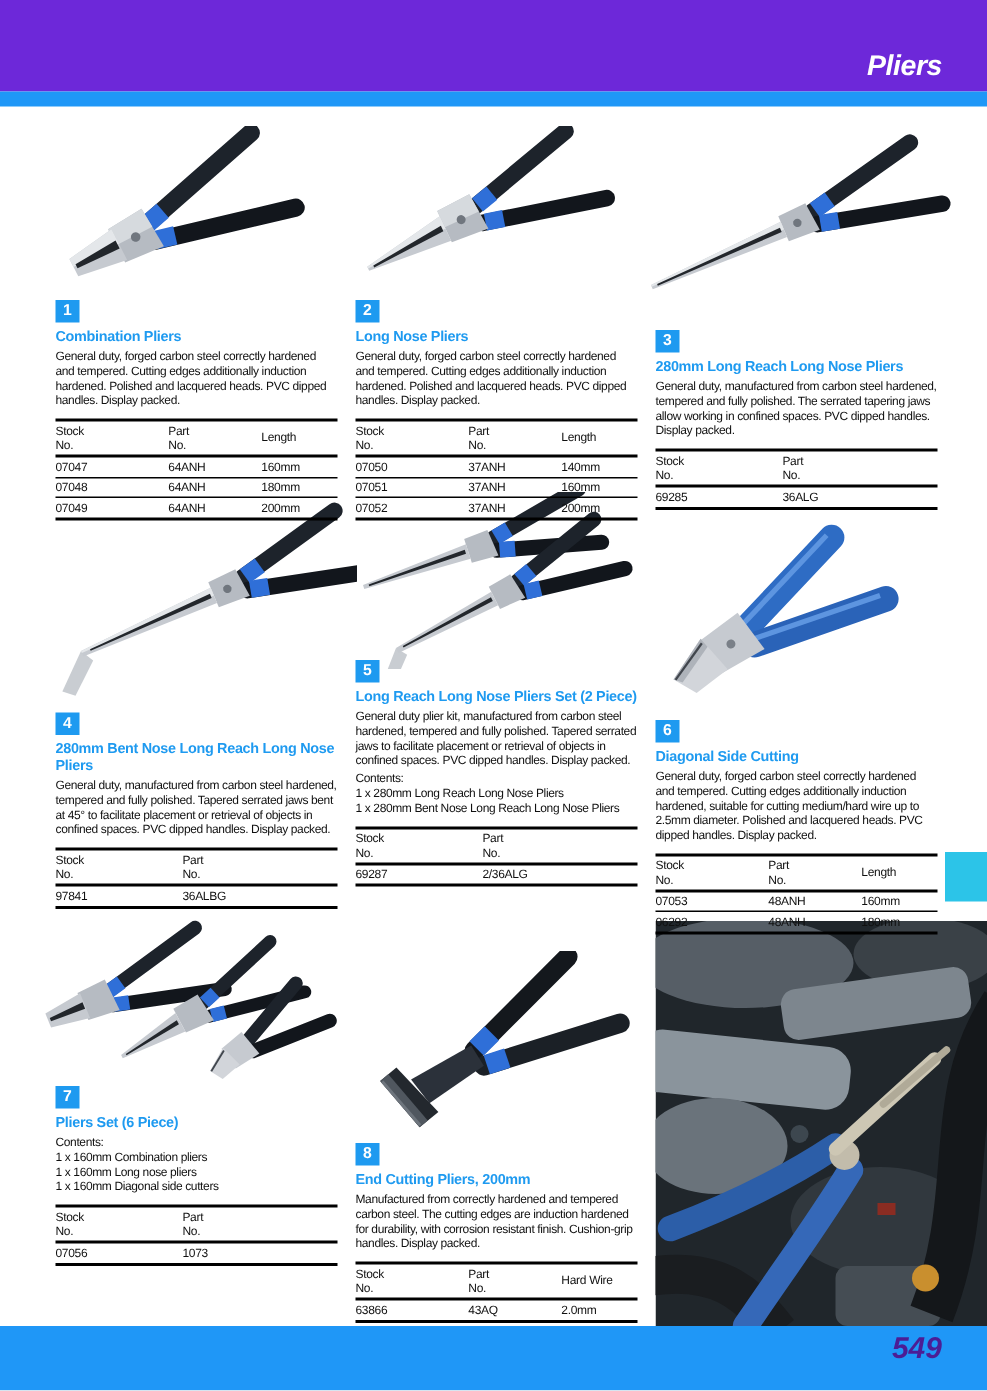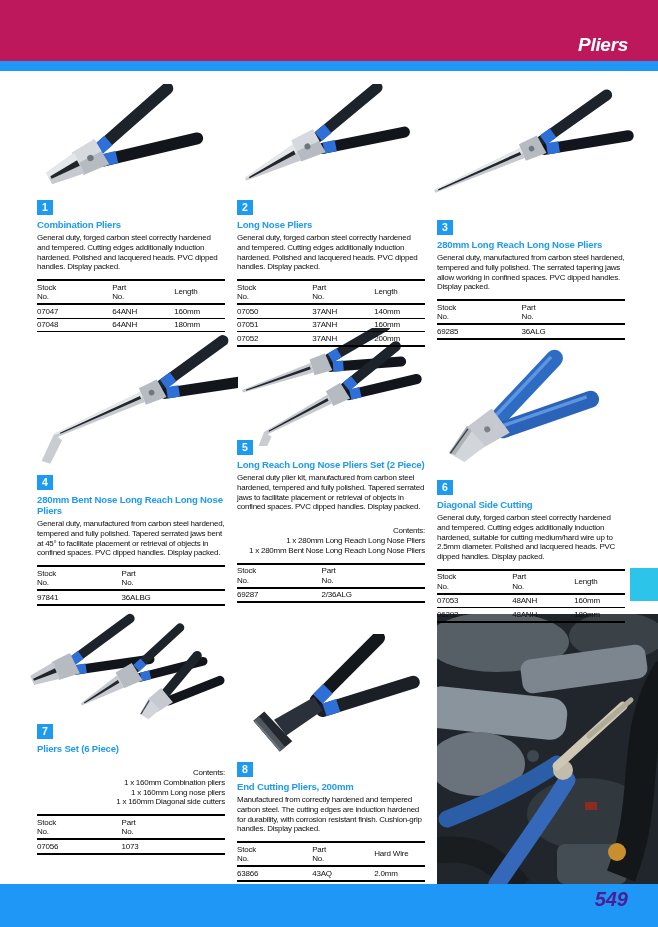--- a/index.html
+++ b/index.html
@@ -1,34 +1,34 @@
 <!DOCTYPE html>
 <html><head>
 <meta charset="utf-8">
 <style>
   html,body{margin:0;padding:0;background:#e8e8e8;}
   .page{position:relative;width:658px;height:927px;background:#ffffff;overflow:hidden;
         font-family:"Liberation Sans", sans-serif;margin:0 auto;}
   
-  .header-bar{position:absolute;left:0;top:0;width:658px;height:61px;background:#be185d;}
+  .header-bar{position:absolute;left:0;top:0;width:658px;height:61px;background:#6d28d9;}
   .header-title{position:absolute;right:30px;bottom:5px;color:#ffffff;font-size:19px;
                 font-weight:bold;font-style:italic;letter-spacing:-0.3px;}
   .header-stripe{position:absolute;left:0;top:61px;width:658px;height:10px;background:#1f97f7;}
   .footer-bar{position:absolute;left:0;top:884px;width:658px;height:43px;background:#1f97f7;}
   .page-number{position:absolute;right:30px;top:4px;color:#4c1d95;font-size:20px;
                font-weight:bold;font-style:italic;}
   .side-tab{position:absolute;right:0;top:568px;width:28px;height:33px;background:#2cc4e8;}
   
   .product{position:absolute;width:188px;color:#101010;}
   .badge{width:16px;height:15px;background:#1e9af0;color:#fff;font-size:10.5px;font-weight:bold;
          text-align:center;line-height:15px;margin-bottom:4px;}
   .title{margin:0 0 3px 0;font-size:9.6px;line-height:11px;color:#1e9af0;font-weight:bold;
          letter-spacing:-0.2px;}
   .desc{margin:0;font-size:8px;line-height:9.8px;letter-spacing:-0.25px;}
-  .contents{margin:14px 0 0 0;font-size:8px;line-height:9.8px;letter-spacing:-0.25px;text-align:right;}
+  .contents{margin:2px 0 0 0;font-size:8px;line-height:9.8px;letter-spacing:-0.25px;}
   .contents span{display:block;}
   .spec{width:100%;border-collapse:collapse;margin-top:7px;font-size:8px;line-height:9.5px;
         letter-spacing:-0.2px;border-top:2.5px solid #000;}
   .spec th{text-align:left;font-weight:normal;vertical-align:middle;padding:1.5px 0;
            border-bottom:2px solid #000;}
   .spec td{padding:1.5px 0;border-bottom:1px solid #000;vertical-align:top;}
   .spec tr.last td{border-bottom:2.5px solid #000;}
   .c1{width:40%;} .c2{width:33%;} .c3{width:27%;}
   .w1{width:45%;} .w2{width:55%;}
   .img{position:absolute;margin:0;padding:0;}
@@ -234,20 +234,25 @@
         <tr>
             <td>07047</td>
             <td>64ANH</td>
             <td>160mm</td>
           </tr>
         <tr>
             <td>07048</td>
             <td>64ANH</td>
             <td>180mm</td>
           </tr>
+        <tr class="last">
+            <td>07049</td>
+            <td>64ANH</td>
+            <td>200mm</td>
+          </tr>
       </tbody>
     </table>
   </section>
 
   <section class="product" style="left:237px;top:200px">
     <div class="badge">2</div>
     <h3 class="title">Long Nose Pliers</h3>
     <p class="desc">General duty, forged carbon steel correctly hardened and tempered. Cutting edges additionally induction hardened. Polished and lacquered heads. PVC dipped handles. Display packed.</p>
     <table class="spec">
       <thead>

